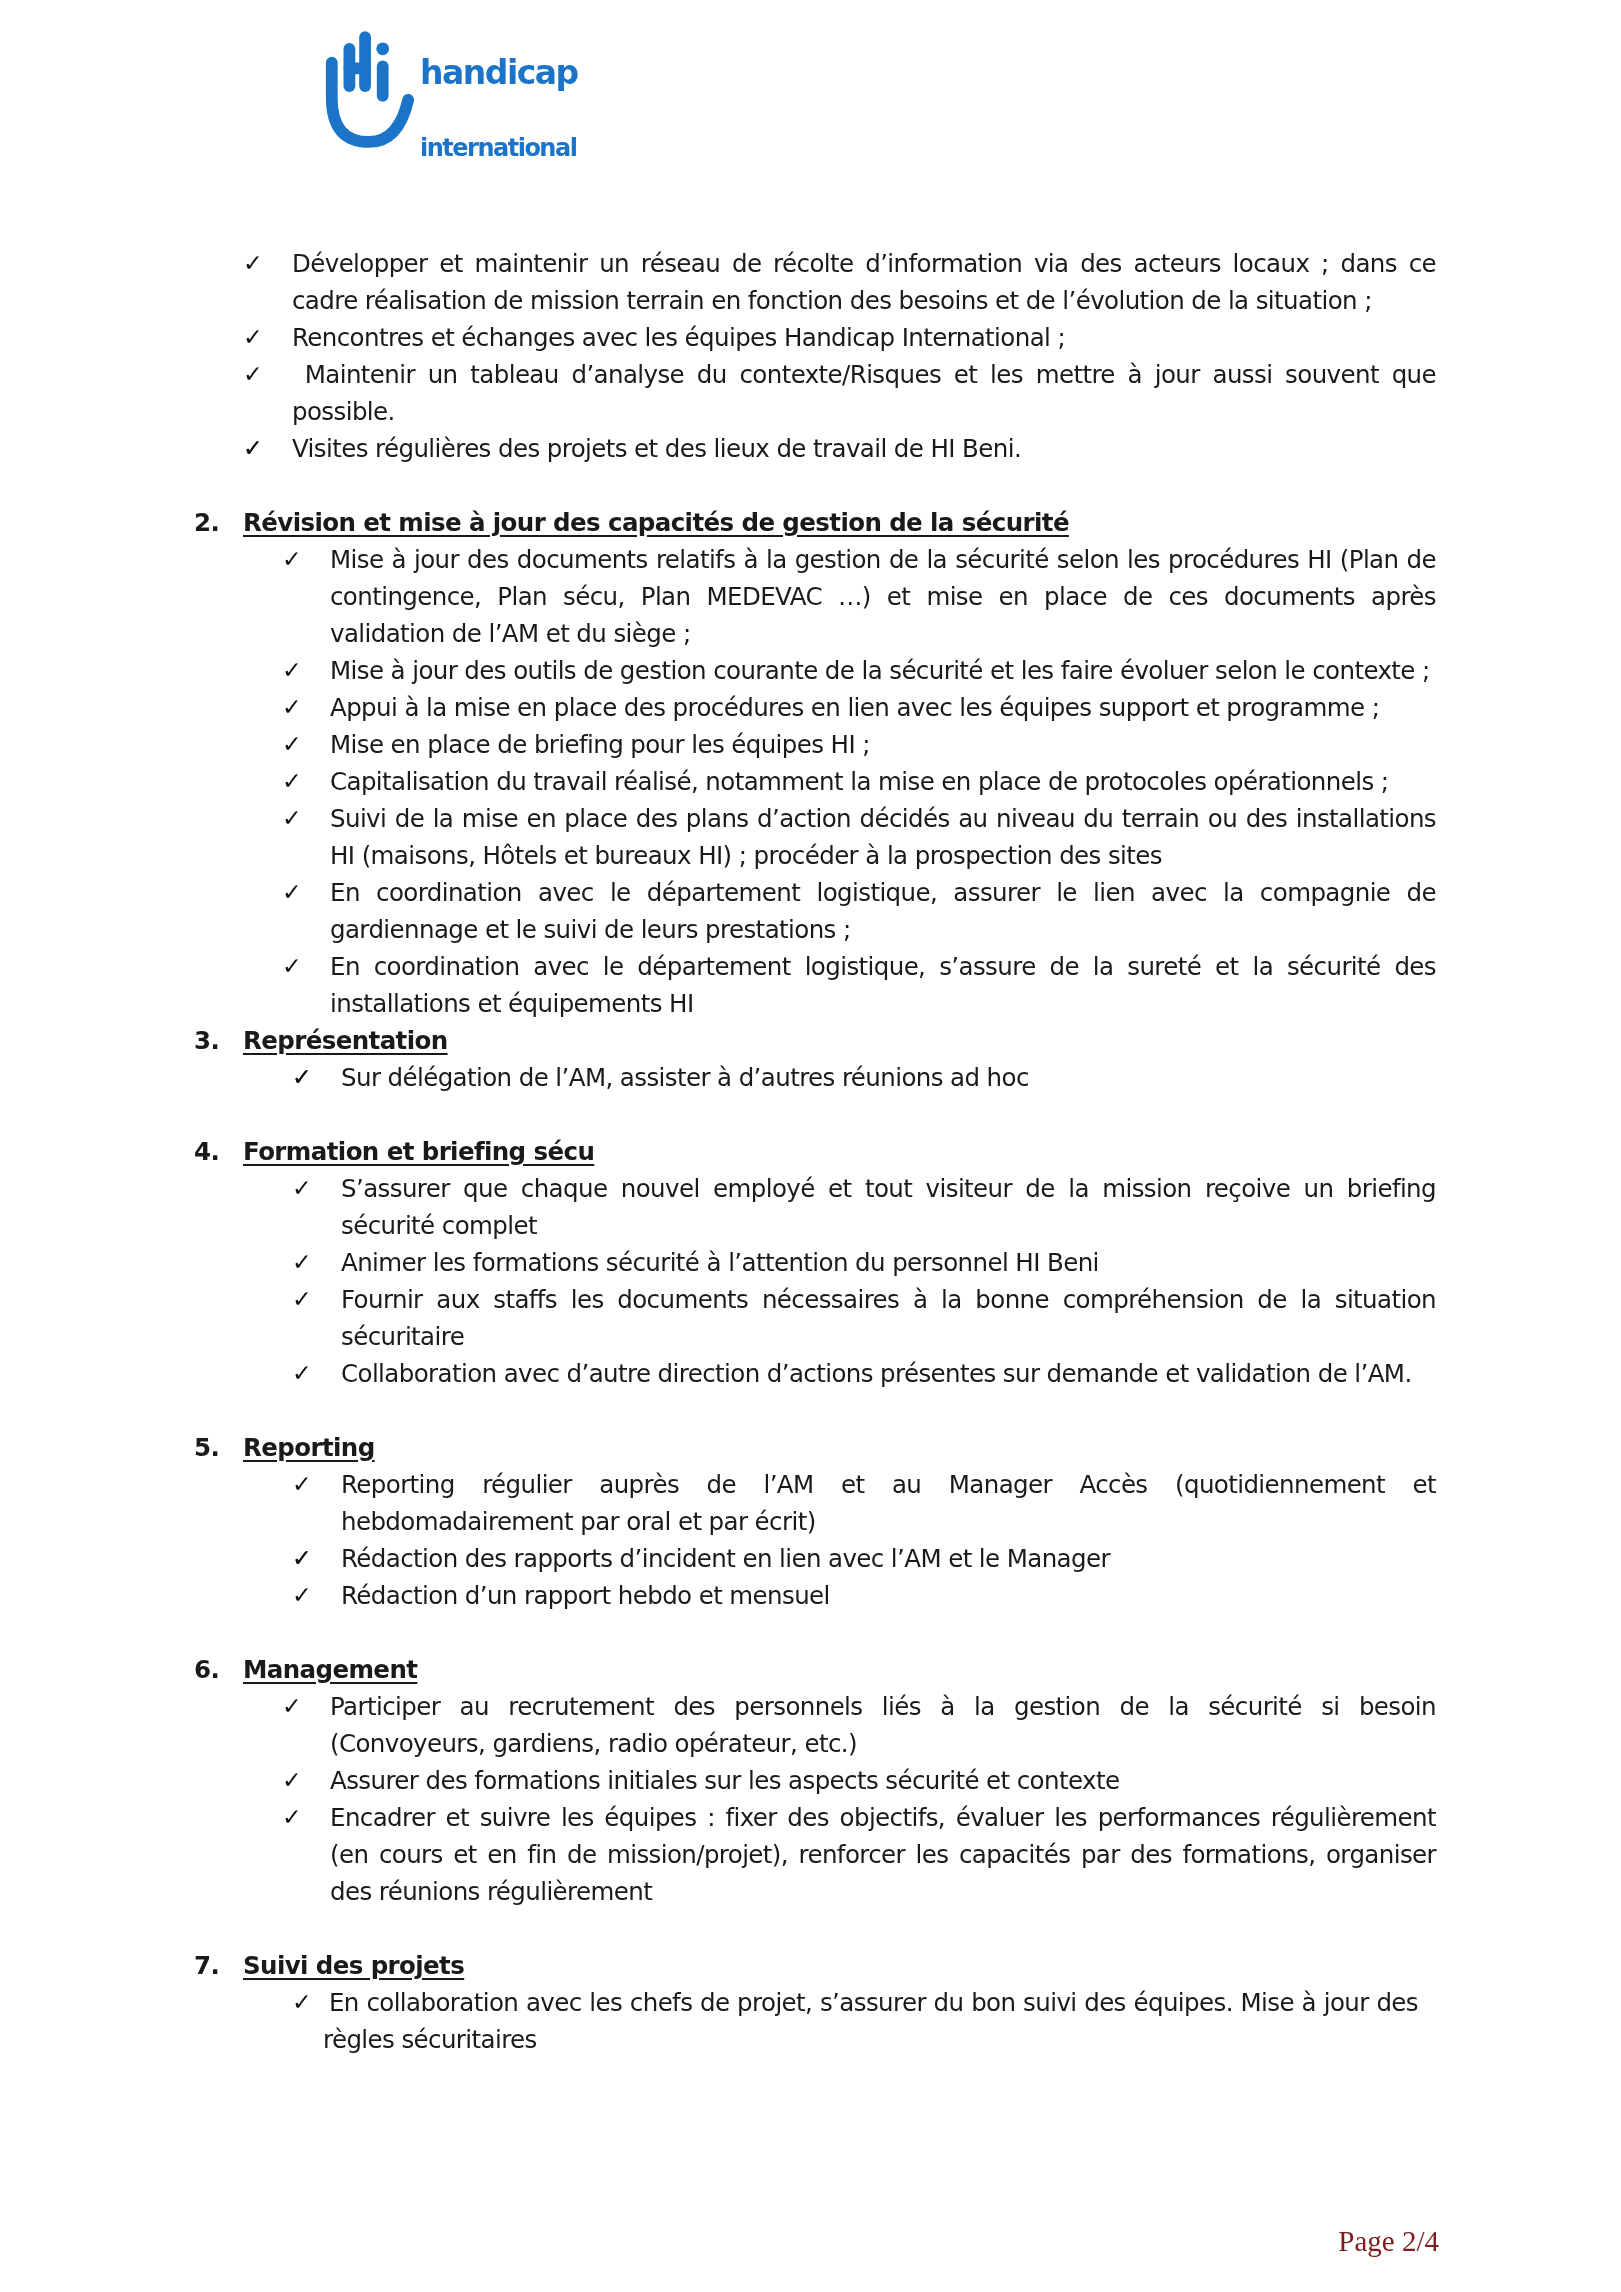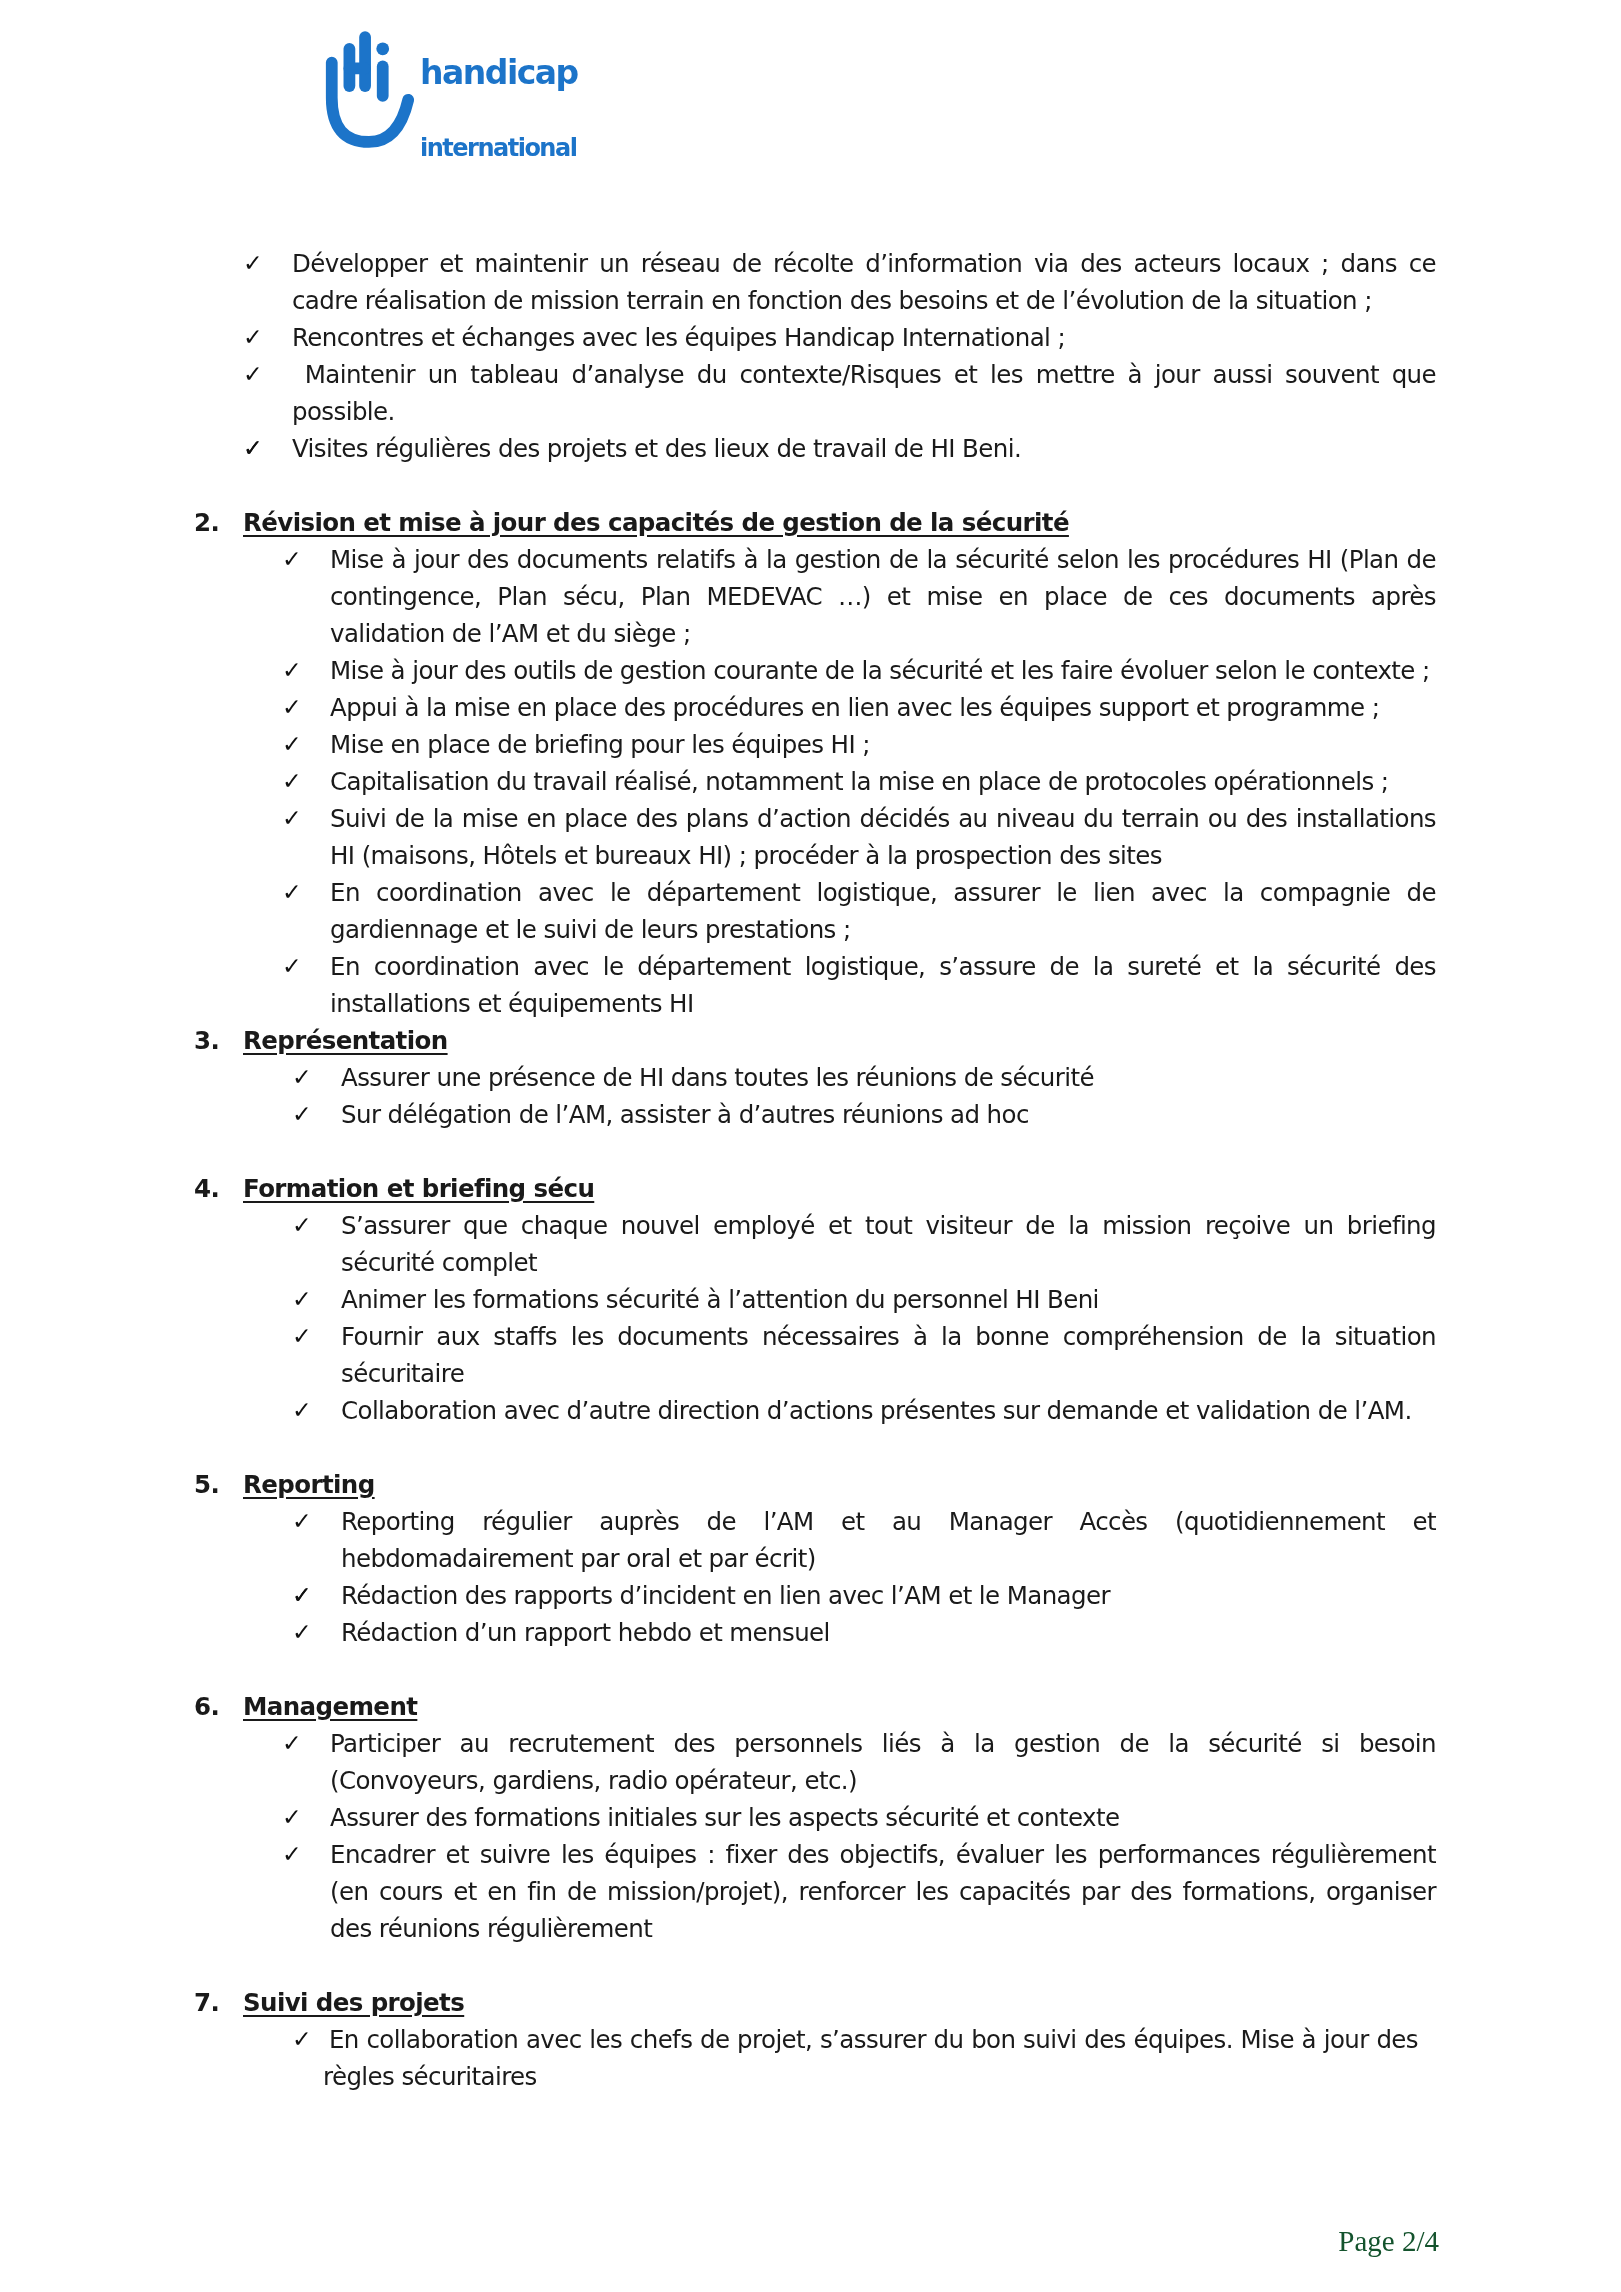--- a/index.html
+++ b/index.html
@@ -37,21 +37,21 @@
   .lvA .item-text { margin-left: 330px; width: 1106px; }
   .lvB .check { left: 292px; }
   .lvB .item-text { margin-left: 341px; width: 1095px; }
   .lvC .check { left: 292px; }
   .lvC .item-text { margin-left: 323px; width: 1095px; }
 
   .gap { height: 37px; }
 
   .page-num {
     position: absolute; left: 1323px; top: 2225px; width: 116px; text-align: right;
-    font-family: "Liberation Serif", serif; font-size: 29px; color: #14532d;
+    font-family: "Liberation Serif", serif; font-size: 29px; color: #7f1d1d;
   }
 </style>
 </head>
 <body>
 
 <div class="logo">
   <svg width="98" height="123" viewBox="0 0 100 125">
     <g fill="none" stroke="#1c74c9" stroke-width="12" stroke-linecap="round">
       <path d="M12 34 L12 70 Q12 115 50 115 Q80 115 90 72"></path>
       <line x1="30" y1="20" x2="30" y2="58"></line>
@@ -130,21 +130,20 @@
       </div>
   </div>
 
   <div class="section lvB">
     <div class="heading">
       <span class="num">3.</span>
       <span class="title">Représentation</span>
     </div>
     <div class="item">
         <span class="check">✓</span>
-        <div class="item-text">Assurer une présence de HI dans toutes les réunions de sécurité</div>
       </div>
     <div class="item">
         <span class="check">✓</span>
         <div class="item-text">Sur délégation de l’AM, assister à d’autres réunions ad hoc</div>
       </div>
   </div>
 
   <div class="gap"></div>
 
   <div class="section lvB">

